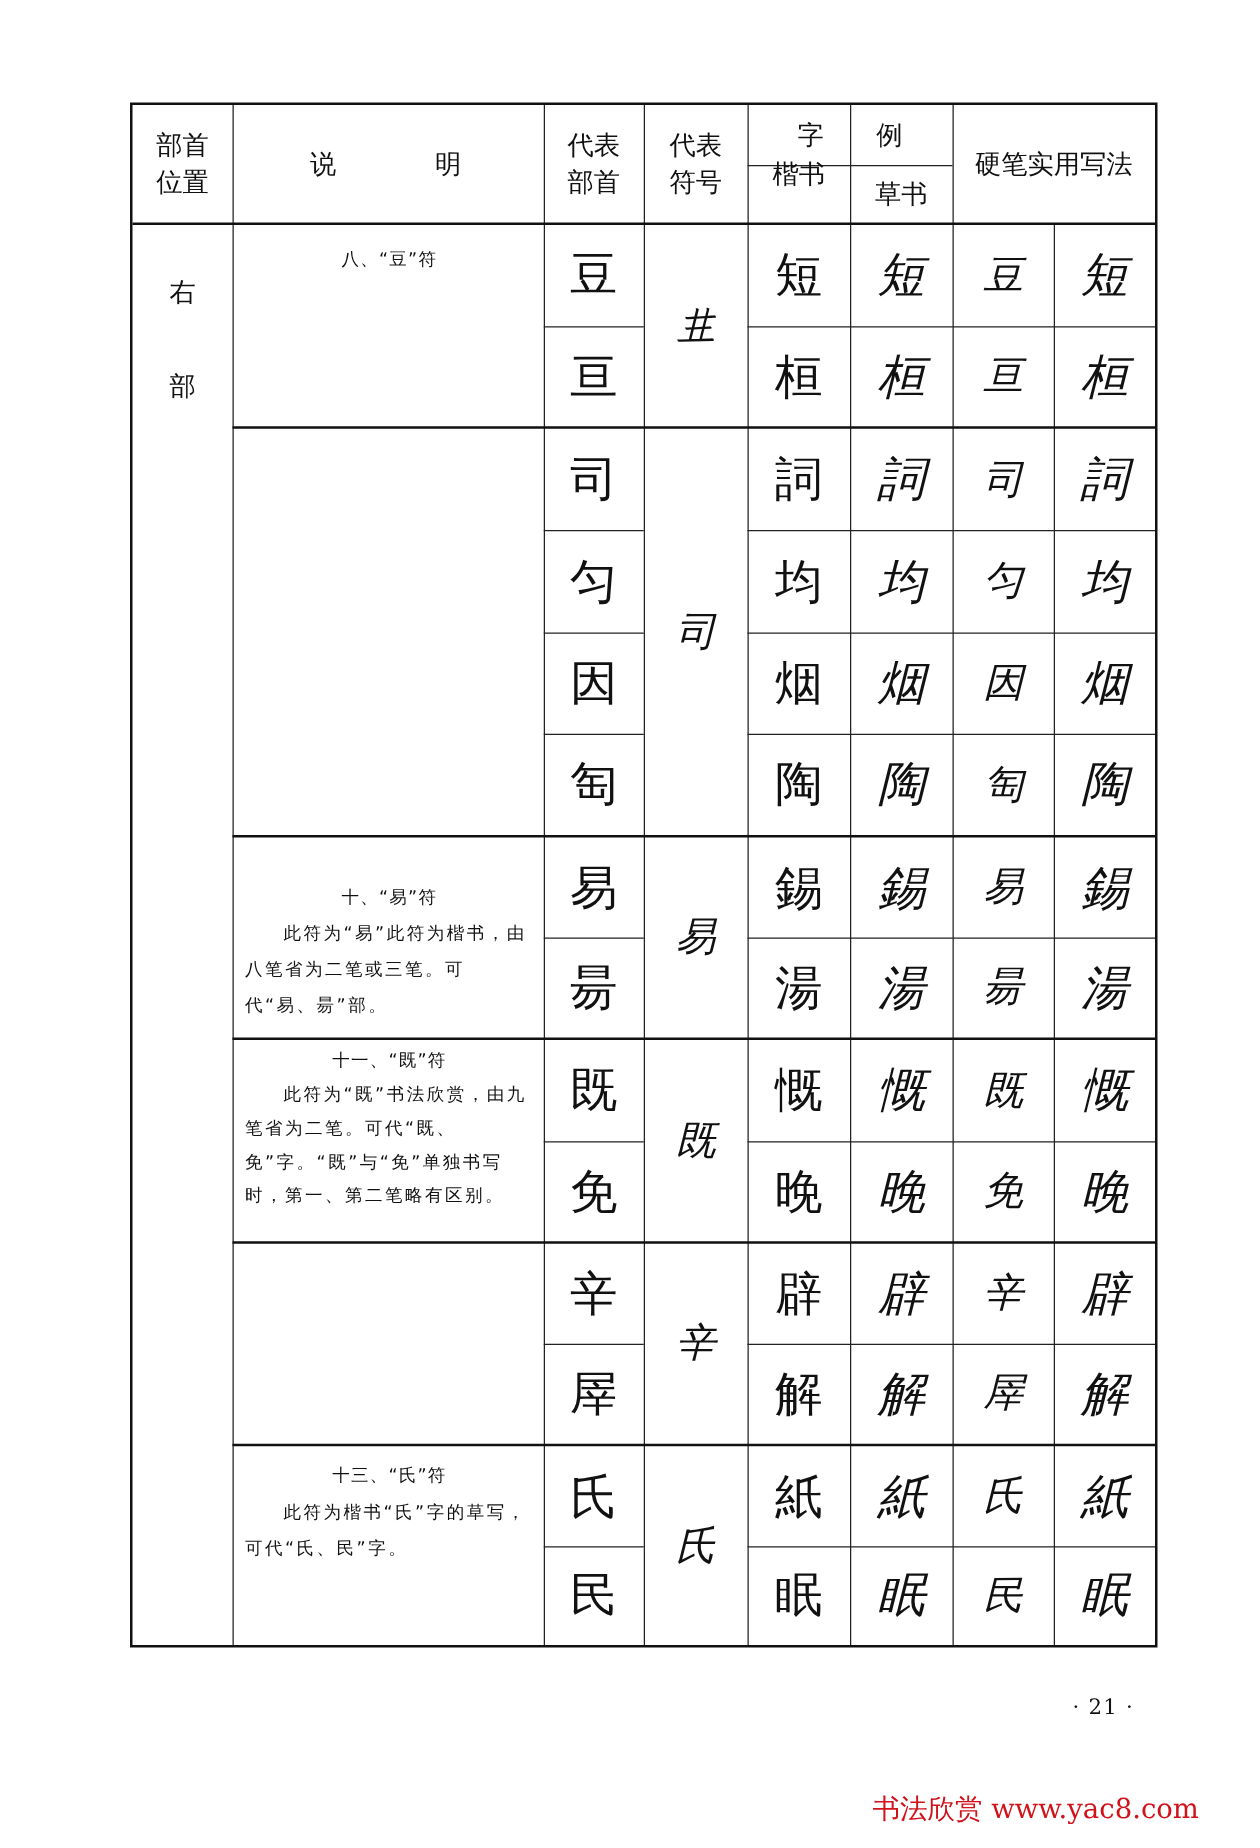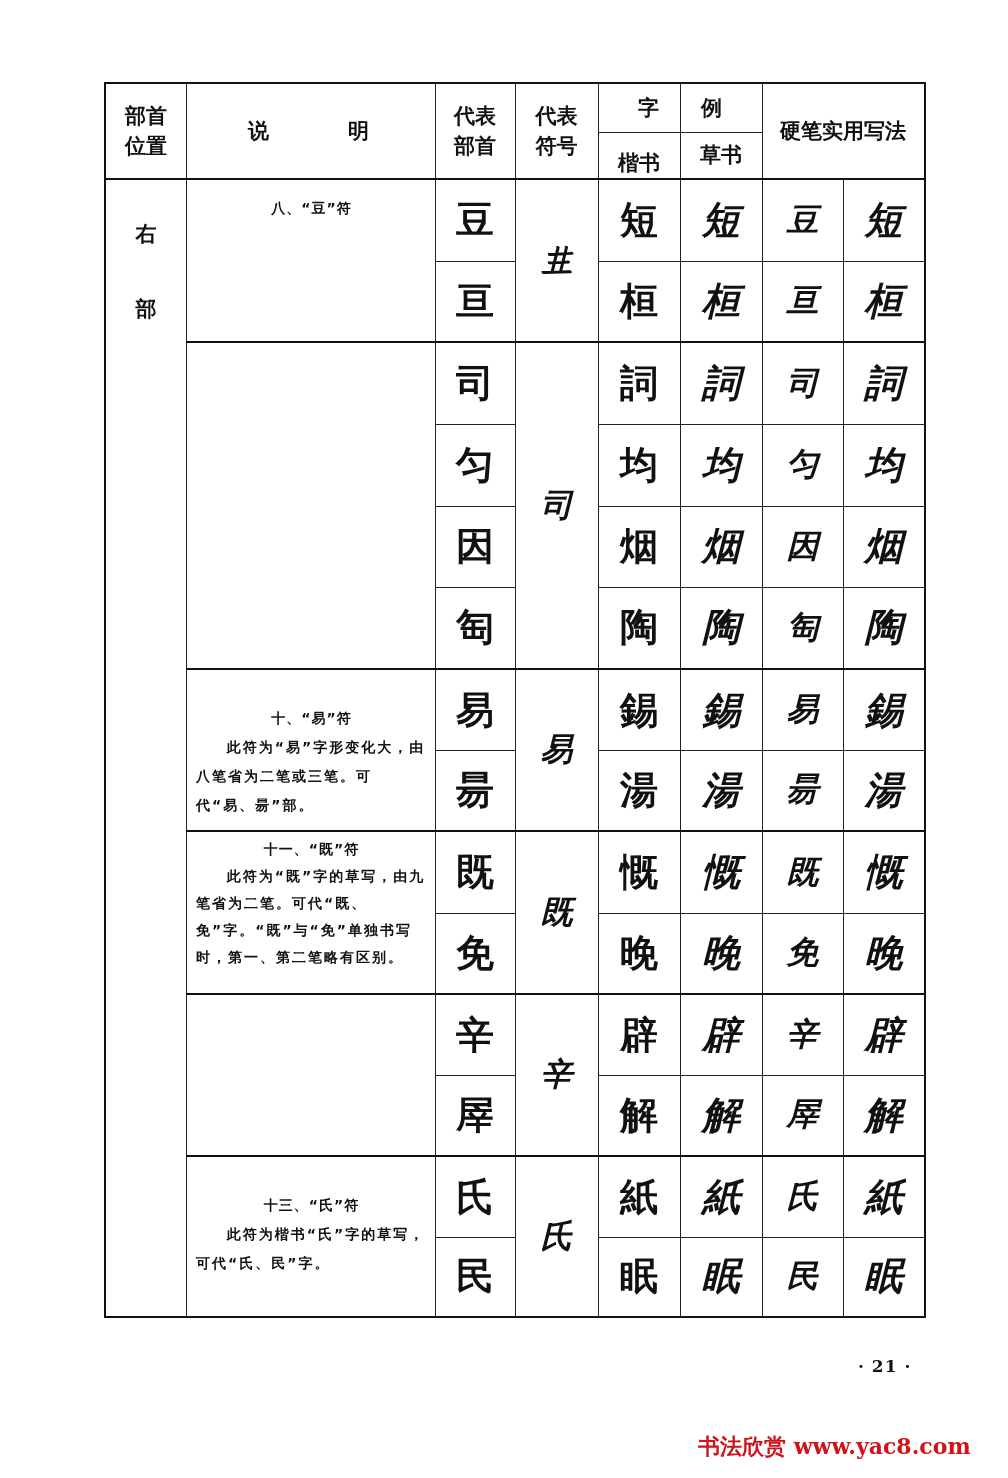--- a/index.html
+++ b/index.html
@@ -1,18 +1,18 @@
 <!DOCTYPE html>
 <html><head>
 <meta charset="utf-8">
 <style>
   html, body { margin:0; padding:0; background:#ffffff; }
   body { width:1008px; height:1478px; position:relative; overflow:hidden;
          font-family:"DejaVu Serif", "Liberation Serif", serif; color:#111; }
-  .page { position:absolute; left:0; top:0; width:1008px; height:1478px;font-weight:bold; }
+  .page { position:absolute; left:0; top:0; width:1008px; height:1478px; }
   .tbl { position:absolute; left:104px; top:82px; width:822px; height:1236px;
          border:2px solid #111; box-sizing:border-box; }
   .cell { position:absolute; box-sizing:border-box; display:flex;
           align-items:center; justify-content:center; text-align:center; }
   .vline { position:absolute; top:0; width:0; border-left:1.5px solid #222; }
   .hline { position:absolute; height:0; border-top:1.5px solid #222; }
   .hthick { border-top:2px solid #111; }
   .hdr { font-family:"DejaVu Sans", "Liberation Sans", sans-serif; font-size:21px; line-height:30px; }
   .pos { font-family:"DejaVu Sans", "Liberation Sans", sans-serif; font-size:21px; }
   .desc { position:absolute; box-sizing:border-box; padding:14px 8px 0 10px;
@@ -53,21 +53,21 @@
     <div class="cell hdr" style="left:80px;top:0;width:249px;height:94px;letter-spacing:4px;white-space:pre">说　　　明</div>
     <div class="cell hdr" style="left:329px;top:0;width:80px;height:94px;flex-direction:column">
       <span>代表</span>
       <span>部首</span>
     </div>
     <div class="cell hdr" style="left:409px;top:0;width:83px;height:94px;flex-direction:column">
       <span>代表</span>
       <span>符号</span>
     </div>
     <div class="cell hdr" style="left:492px;top:0;width:164px;height:48px;white-space:pre">字　　例</div>
-    <div class="cell hdr" style="left:492px;top:56px;width:82px;height:46px">楷书</div>
+    <div class="cell hdr" style="left:492px;top:32px;width:82px;height:46px">楷书</div>
     <div class="cell hdr" style="left:574px;top:48px;width:82px;height:46px">草书</div>
     <div class="cell hdr" style="left:656px;top:0;width:162px;height:94px">硬笔实用写法</div>
 
     <div class="cell pos" style="left:0;top:130px;width:80px;height:40px">右</div>
     <div class="cell pos" style="left:0;top:205px;width:80px;height:40px">部</div>
 
     <div class="hline hthick" style="left:80px;width:738px;top:257px"></div>
     <div class="desc" style="left:80px;top:96px;width:249px;height:161px">
       <div class="t">八、“豆”符</div>
     </div>
@@ -114,40 +114,40 @@
 
     <div class="cell glyph" style="left:329px;top:503px;width:80px;height:81px">匋</div>
     <div class="cell glyph" style="left:492px;top:503px;width:82px;height:81px">陶</div>
     <div class="cell cursive" style="left:574px;top:503px;width:82px;height:81px">陶</div>
     <div class="cell cursive" style="left:656px;top:503px;width:81px;height:81px;font-size:32px">匋</div>
     <div class="cell cursive" style="left:737px;top:503px;width:81px;height:81px">陶</div>
 
     <div class="hline hthick" style="left:80px;width:738px;top:746px"></div>
     <div class="desc" style="left:80px;top:606px;width:249px;height:160px">
       <div class="t">十、“易”符</div>
-      <div class="p">此符为“易”字形变化大，由八笔省为二笔或三笔。可代“易、昜”部。</div>
+      <div class="p">此符为“易”此符为楷书，由八笔省为二笔或三笔。可代“易、昜”部。</div>
     </div>
     <div class="hline" style="left:329px;width:80px;top:666px"></div>
     <div class="hline" style="left:492px;width:326px;top:666px"></div>
     <div class="cell sym" style="left:409px;top:586px;width:83px;height:160px">易</div>
     <div class="cell glyph" style="left:329px;top:586px;width:80px;height:80px">易</div>
     <div class="cell glyph" style="left:492px;top:586px;width:82px;height:80px">錫</div>
     <div class="cell cursive" style="left:574px;top:586px;width:82px;height:80px">錫</div>
     <div class="cell cursive" style="left:656px;top:586px;width:81px;height:80px;font-size:32px">易</div>
     <div class="cell cursive" style="left:737px;top:586px;width:81px;height:80px">錫</div>
     <div class="cell glyph" style="left:329px;top:666px;width:80px;height:80px">昜</div>
     <div class="cell glyph" style="left:492px;top:666px;width:82px;height:80px">湯</div>
     <div class="cell cursive" style="left:574px;top:666px;width:82px;height:80px">湯</div>
     <div class="cell cursive" style="left:656px;top:666px;width:81px;height:80px;font-size:32px">昜</div>
     <div class="cell cursive" style="left:737px;top:666px;width:81px;height:80px">湯</div>
 
     <div class="hline hthick" style="left:80px;width:738px;top:909px"></div>
     <div class="desc" style="left:80px;top:748px;width:249px;height:161px;padding-top:4px;line-height:27px">
       <div class="t">十一、“既”符</div>
-      <div class="p">此符为“既”字的草写，由九笔省为二笔。可代“既、免”字。“既”与“免”单独书写时，第一、第二笔略有区别。</div>
+      <div class="p">此符为“既”书法欣赏，由九笔省为二笔。可代“既、免”字。“既”与“免”单独书写时，第一、第二笔略有区别。</div>
     </div>
     <div class="hline" style="left:329px;width:80px;top:829px"></div>
     <div class="hline" style="left:492px;width:326px;top:829px"></div>
     <div class="cell sym" style="left:409px;top:748px;width:83px;height:161px">既</div>
     <div class="cell glyph" style="left:329px;top:748px;width:80px;height:81px">既</div>
     <div class="cell glyph" style="left:492px;top:748px;width:82px;height:81px">慨</div>
     <div class="cell cursive" style="left:574px;top:748px;width:82px;height:81px">慨</div>
     <div class="cell cursive" style="left:656px;top:748px;width:81px;height:81px;font-size:32px">既</div>
     <div class="cell cursive" style="left:737px;top:748px;width:81px;height:81px">慨</div>
     <div class="cell glyph" style="left:329px;top:829px;width:80px;height:80px">免</div>
@@ -164,21 +164,21 @@
     <div class="cell glyph" style="left:492px;top:911px;width:82px;height:80px">辟</div>
     <div class="cell cursive" style="left:574px;top:911px;width:82px;height:80px">辟</div>
     <div class="cell cursive" style="left:656px;top:911px;width:81px;height:80px;font-size:32px">辛</div>
     <div class="cell cursive" style="left:737px;top:911px;width:81px;height:80px">辟</div>
     <div class="cell glyph" style="left:329px;top:991px;width:80px;height:80px">屖</div>
     <div class="cell glyph" style="left:492px;top:991px;width:82px;height:80px">解</div>
     <div class="cell cursive" style="left:574px;top:991px;width:82px;height:80px">解</div>
     <div class="cell cursive" style="left:656px;top:991px;width:81px;height:80px;font-size:32px">屖</div>
     <div class="cell cursive" style="left:737px;top:991px;width:81px;height:80px">解</div>
 
-    <div class="desc" style="left:80px;top:1073px;width:249px;height:159px;padding-top:34px">
+    <div class="desc" style="left:80px;top:1073px;width:249px;height:159px;padding-top:10px">
       <div class="t">十三、“氏”符</div>
       <div class="p">此符为楷书“氏”字的草写，可代“氏、民”字。</div>
     </div>
     <div class="hline" style="left:329px;width:80px;top:1153px"></div>
     <div class="hline" style="left:492px;width:326px;top:1153px"></div>
     <div class="cell sym" style="left:409px;top:1073px;width:83px;height:159px">氏</div>
     <div class="cell glyph" style="left:329px;top:1073px;width:80px;height:80px">氏</div>
     <div class="cell glyph" style="left:492px;top:1073px;width:82px;height:80px">紙</div>
     <div class="cell cursive" style="left:574px;top:1073px;width:82px;height:80px">紙</div>
     <div class="cell cursive" style="left:656px;top:1073px;width:81px;height:80px;font-size:32px">氏</div>

